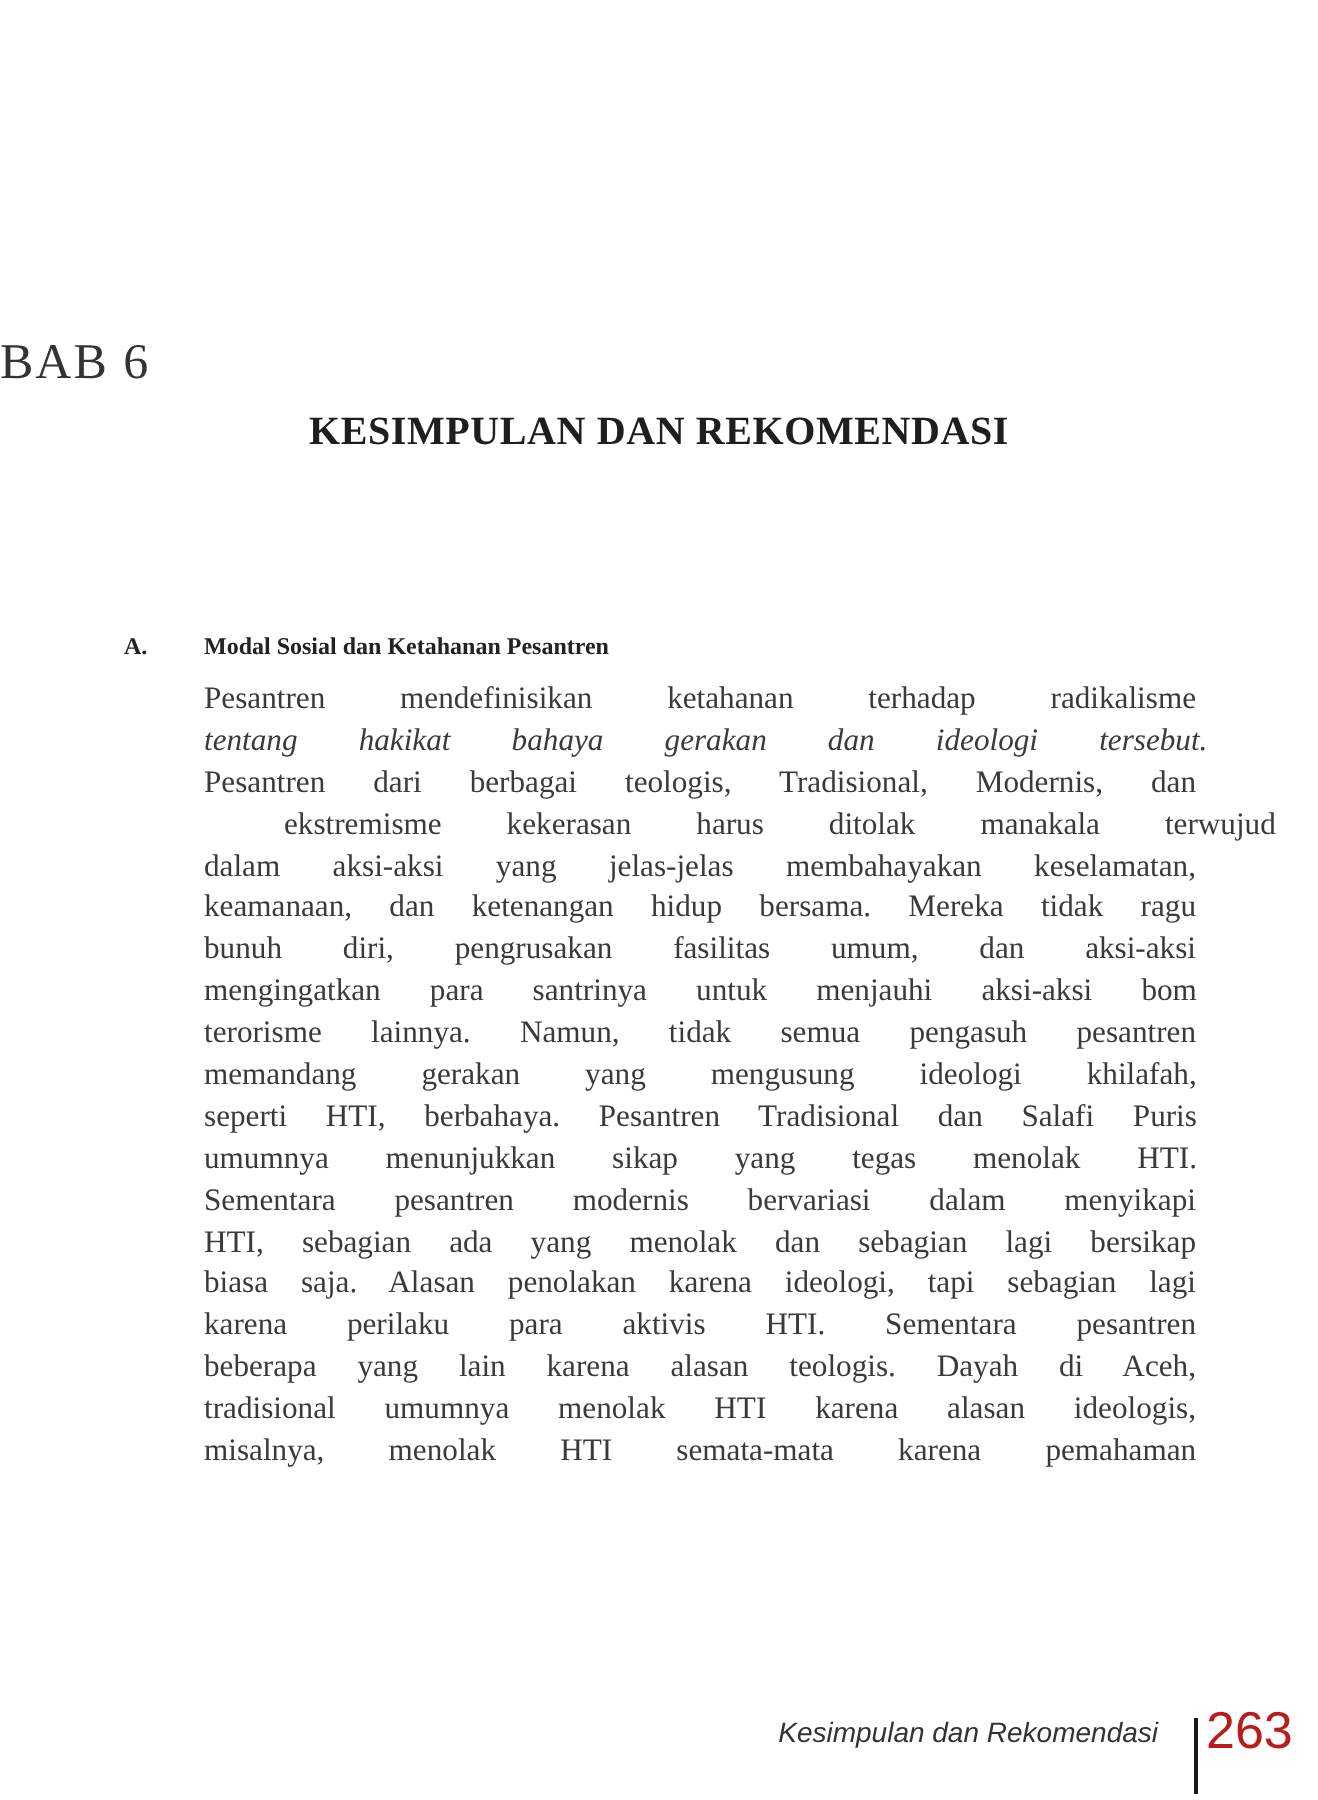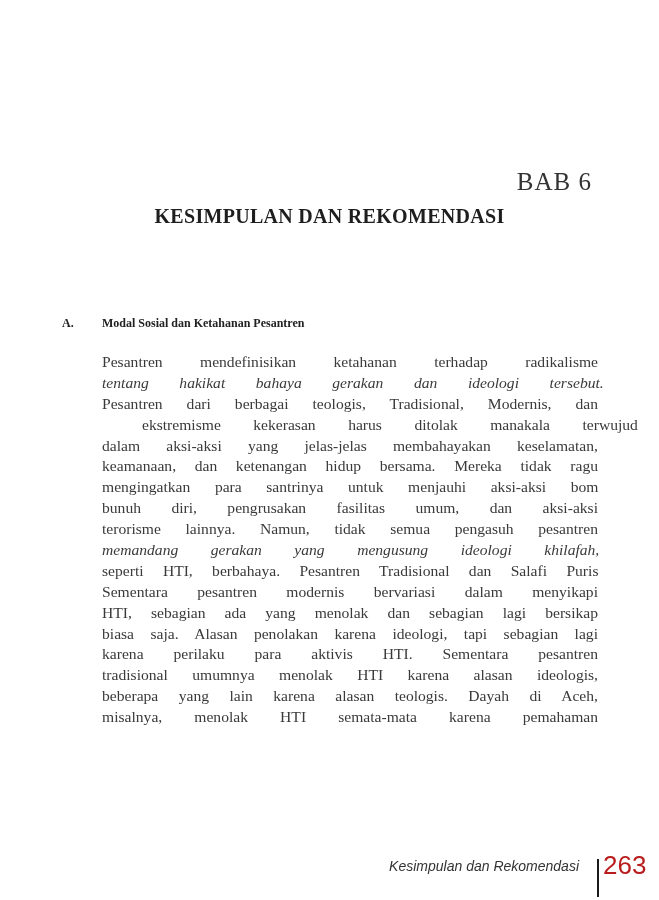--- a/index.html
+++ b/index.html
@@ -13,21 +13,21 @@
       position: relative;
       overflow: hidden;
       color: #2b2b2b;
       font-family: "Liberation Serif", "DejaVu Serif", serif;
     }
     .chapter-number {
       position: absolute;
       left: 0;
       width: 592px;
       top: 168px;
-      text-align: right;
+      text-align: left;
       font-family: "Liberation Serif", serif;
       font-size: 25px;
       letter-spacing: 1px;
       color: #333;
     }
     .chapter-title {
       position: absolute;
       left: 0;
       width: 659px;
       top: 205px;
@@ -46,21 +46,21 @@
       font-weight: bold;
       font-size: 12px;
       color: #222;
     }
     .section-heading .marker {
       display: inline-block;
       width: 40px;
     }
     .body-text {
       position: absolute;
-      top: 352px;
+      top: 340px;
       left: 102px;
       width: 496px;
     }
     .body-text .line {
       display: block;
       height: 20.9px;
       line-height: 20.9px;
       font-size: 15.6px;
       text-align: justify;
       text-align-last: justify;
@@ -104,29 +104,30 @@
   <span class="marker">A.</span><span>Modal Sosial dan Ketahanan Pesantren</span>
 </div>
 
 <div class="body-text">
   <span class="line" style="display: block; width: auto; word-spacing: 33.5px;">Pesantren mendefinisikan ketahanan terhadap radikalisme</span>
   <span class="line" style="display: block; width: auto; word-spacing: 26.6667px; font-style: italic;">tentang hakikat bahaya gerakan dan ideologi tersebut.</span>
   <span class="line" style="display: block; width: auto; word-spacing: 19.8333px;">Pesantren dari berbagai teologis, Tradisional, Modernis, dan</span>
   <span class="line" style="display: block; width: auto; word-spacing: 28.6px; margin-left: 40px;">ekstremisme kekerasan harus ditolak manakala terwujud</span>
   <span class="line" style="display: block; width: auto; word-spacing: 22.2px;">dalam aksi-aksi yang jelas-jelas membahayakan keselamatan,</span>
   <span class="line" style="display: block; width: auto; word-spacing: 14.7143px;">keamanaan, dan ketenangan hidup bersama. Mereka tidak ragu</span>
+  <span class="line" style="display: block; width: auto; word-spacing: 26.5px;">bunuh diri, pengrusakan fasilitas umum, dan aksi-aksi</span>
   <span class="line" style="display: block; width: auto; word-spacing: 20.6667px;">mengingatkan para santrinya untuk menjauhi aksi-aksi bom</span>
-  <span class="line" style="display: block; width: auto; word-spacing: 26.5px;">bunuh diri, pengrusakan fasilitas umum, dan aksi-aksi</span>
   <span class="line" style="display: block; width: auto; word-spacing: 20.6667px;">terorisme lainnya. Namun, tidak semua pengasuh pesantren</span>
-  <span class="line" style="display: block; width: auto; word-spacing: 28.6px; font-style: italic;">memandang gerakan yang mengusung ideologi khilafah,</span>
+  <span class="line" style="display: block; width: auto; word-spacing: 28.6px;">memandang gerakan yang mengusung ideologi khilafah,</span>
   <span class="line" style="display: block; width: auto; word-spacing: 15.4286px;">seperti HTI, berbahaya. Pesantren Tradisional dan Salafi Puris</span>
+  <span class="line" style="display: block; width: auto; word-spacing: 24.5px;">umumnya menunjukkan sikap yang tegas menolak HTI.</span>
   <span class="line" style="display: block; width: auto; word-spacing: 25.4px;">Sementara pesantren modernis bervariasi dalam menyikapi</span>
   <span class="line" style="display: block; width: auto; word-spacing: 15.125px;">HTI, sebagian ada yang menolak dan sebagian lagi bersikap</span>
   <span class="line" style="display: block; width: auto; word-spacing: 12.5px;">biasa saja. Alasan penolakan karena ideologi, tapi sebagian lagi</span>
   <span class="line" style="display: block; width: auto; word-spacing: 26px;">karena perilaku para aktivis HTI. Sementara pesantren</span>
+  <span class="line" style="display: block; width: auto; word-spacing: 16.5px;">beberapa yang lain karena alasan teologis. Dayah di Aceh,</span>
   <span class="line" style="display: block; width: auto; word-spacing: 20.5px;">tradisional umumnya menolak HTI karena alasan ideologis,</span>
-  <span class="line" style="display: block; width: auto; word-spacing: 16.5px;">beberapa yang lain karena alasan teologis. Dayah di Aceh,</span>
   <span class="line" style="display: block; width: auto; word-spacing: 28.2px;">misalnya, menolak HTI semata-mata karena pemahaman</span>
 </div>
 
 <div class="footer-running">Kesimpulan dan Rekomendasi</div>
 <div class="footer-bar"></div>
 <div class="page-number">263</div>
 
 </body></html>

